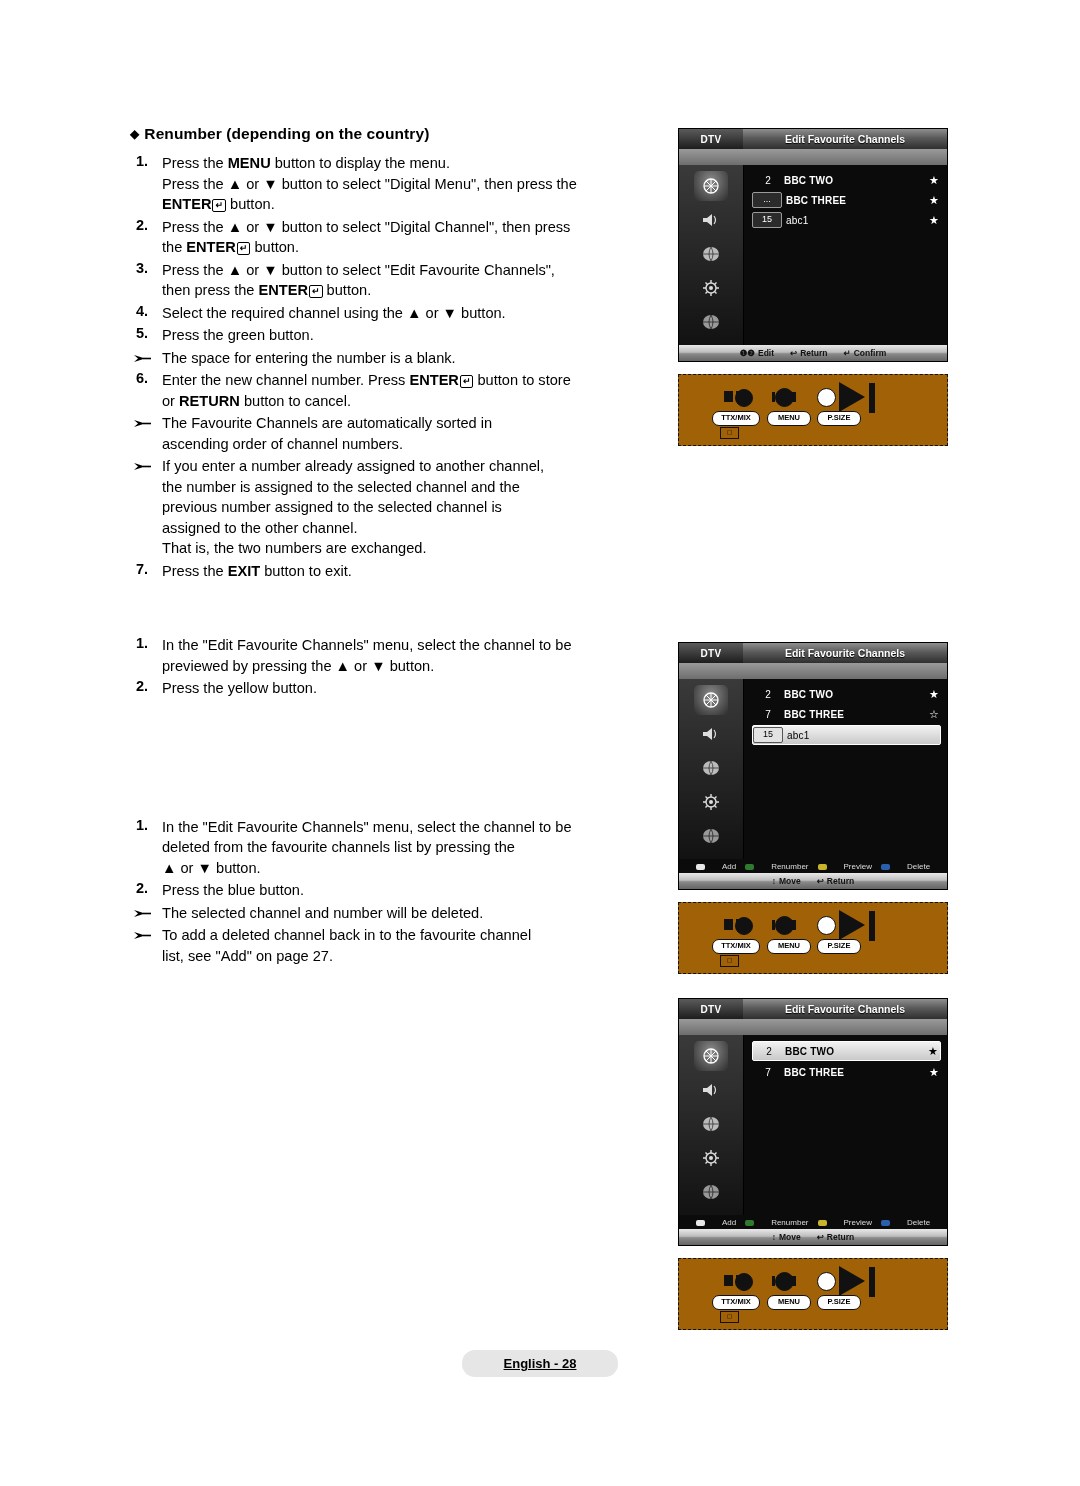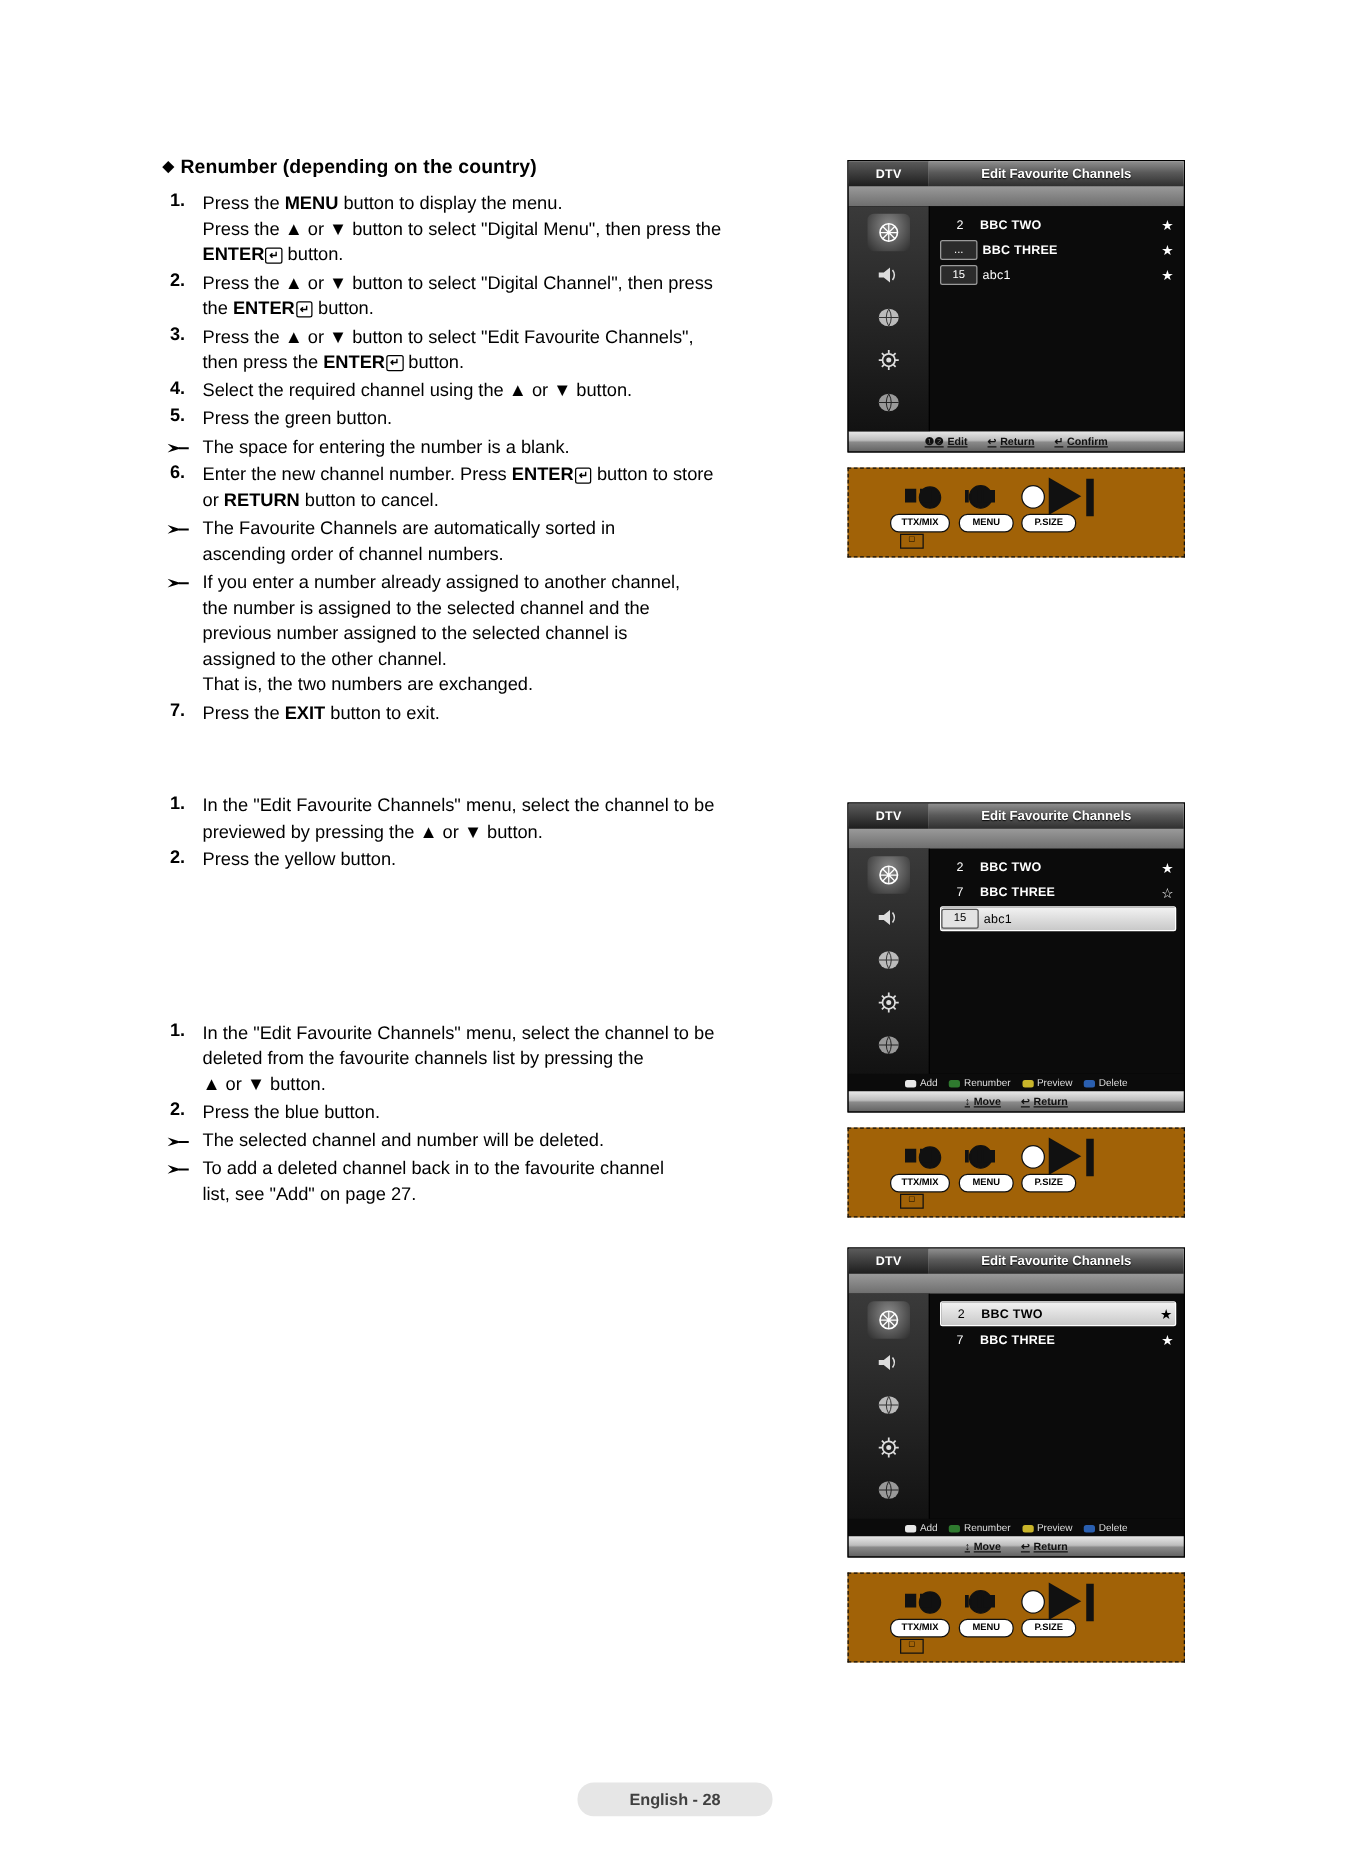--- a/index.html
+++ b/index.html
@@ -89,28 +89,28 @@
   .row .st{width:14px;flex:0 0 14px;text-align:center;color:#fff;font-size:11px;}
   .row.hl{
     background:linear-gradient(180deg,#f2f2f2,#c9c9c9);
     color:#000;border:1px solid #fff;border-radius:2px;height:18px;
   }
   .row.hl .nm,.row.hl .no,.row.hl .st{color:#000;}
   .osd-colorbar{
     display:flex;align-items:center;justify-content:center;gap:9px;
     background:#0b0b0b;padding:3px 0 2px 0;font-size:8px;color:#ddd;
   }
-  .cb{display:flex;align-items:center;gap:3px;}
+  .cb{display:flex;align-items:center;gap:17px;}
   .dot{width:9px;height:6px;border-radius:2px;display:inline-block;}
   .osd-foot{
     height:16px;display:flex;align-items:center;justify-content:center;gap:16px;
     background:linear-gradient(180deg,#e9e9e9 0%,#bdbdbd 45%,#8a8a8a 55%,#646464 100%);
     color:#111;font-size:8.5px;font-weight:bold;
   }
-  .osd-foot .fi{display:flex;align-items:center;gap:3px;text-decoration:underline;}
+  .osd-foot .fi{display:flex;align-items:center;gap:3px;}
 
   
   .remote{
     position:relative;width:270px;height:72px;margin-top:12px;
     border:1px dashed #111;box-sizing:border-box;background:#a16207;
   }
   .rlabel{
     position:absolute;border:1px solid #111;border-radius:7px;
     font-size:7.5px;font-weight:bold;text-align:center;
     height:13px;line-height:12px;background:#fff;
@@ -120,24 +120,24 @@
   .tri-right{
     position:absolute;width:0;height:0;
     border-top:15px solid transparent;border-bottom:15px solid transparent;
     border-left:26px solid #111;
   }
   .bar{position:absolute;width:6px;background:#111;}
   .minibox{position:absolute;border:1px solid #111;font-size:6px;text-align:center;}
 
   
   .footer{
-    position:absolute;left:462px;top:1426px;width:156px;height:27px;
+    position:absolute;left:462px;top:1350px;width:156px;height:27px;
     border-radius:13px;background:#e6e6e6;
     display:flex;align-items:center;justify-content:center;
-    font-size:13px;font-weight:bold;color:#404040;
+    font-size:13px;font-weight:bold;color:#000000;text-decoration:underline;
   }
 </style>
 </head>
 <body>
 
 <div class="page">
 
   <div class="textcol">
 
     <div class="sec-head">

